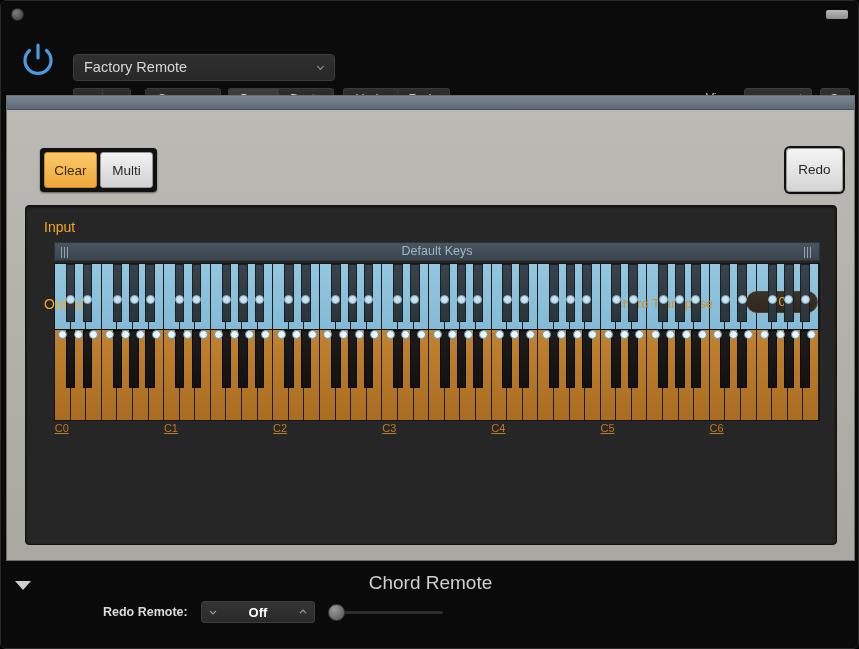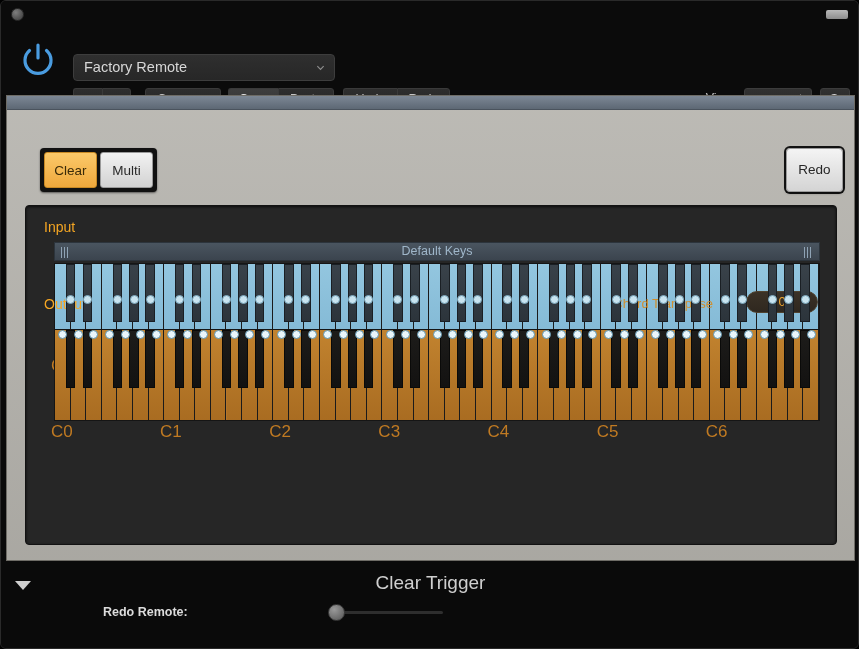--- a/index.html
+++ b/index.html
@@ -278,22 +278,23 @@
   }
   .dot.w { background: #eaf6fb; border: 1px solid #5d93ae; box-sizing:border-box; }
   .dot.b { background: #c9e4f0; border: 1px solid #7aa8bd; box-sizing:border-box; }
 
   
   .ruler { position: absolute; left: 28px; width: 766px; height: 16px; }
   #ruler-in  { top: 150px; }
   #ruler-out { top: 216px; }
   .oct {
     position: absolute; top: 0;
-    font-size: 17px; color: #c07a22;
+    font-size: 11px; color: #c07a22;
     transform: translateX(-50%);
+    text-decoration: underline;
   }
 
   
   #ct-label {
     position: absolute; right: 123px; top: 90px;
     font-size: 13px; color: #d08f2e;
   }
   #ct-field {
     position: absolute; right: 18px; top: 85px;
     width: 72px; height: 22px;
@@ -735,19 +736,28 @@
             <div class="oct" style="left: 553.51px;">C5</div>
             <div class="oct" style="left: 662.653px;">C6</div>
           </div>
 
       </div>
     </div>
   </div>
 
   <div id="footer">
     <div id="foot-tri"></div>
-    <div id="plugin-title">Clear Trigger</div>
+    <div id="plugin-title">Chord Remote</div>
     <div id="lr-label">Redo Remote:</div>
+    <div id="lr-stepper">
+      <svg class="cl" viewBox="0 0 10 10">
+        <path d="M2 3.8 L5 6.8 L8 3.8" fill="none" stroke="#9b9b9b" stroke-width="1.2"></path>
+      </svg>
+      <div class="v">Off</div>
+      <svg class="cr" viewBox="0 0 10 10">
+        <path d="M2 6.2 L5 3.2 L8 6.2" fill="none" stroke="#9b9b9b" stroke-width="1.2"></path>
+      </svg>
+    </div>
     <div id="lr-slider"></div>
     <div id="lr-knob"></div>
   </div>
 
 </div>
 
 </body></html>

